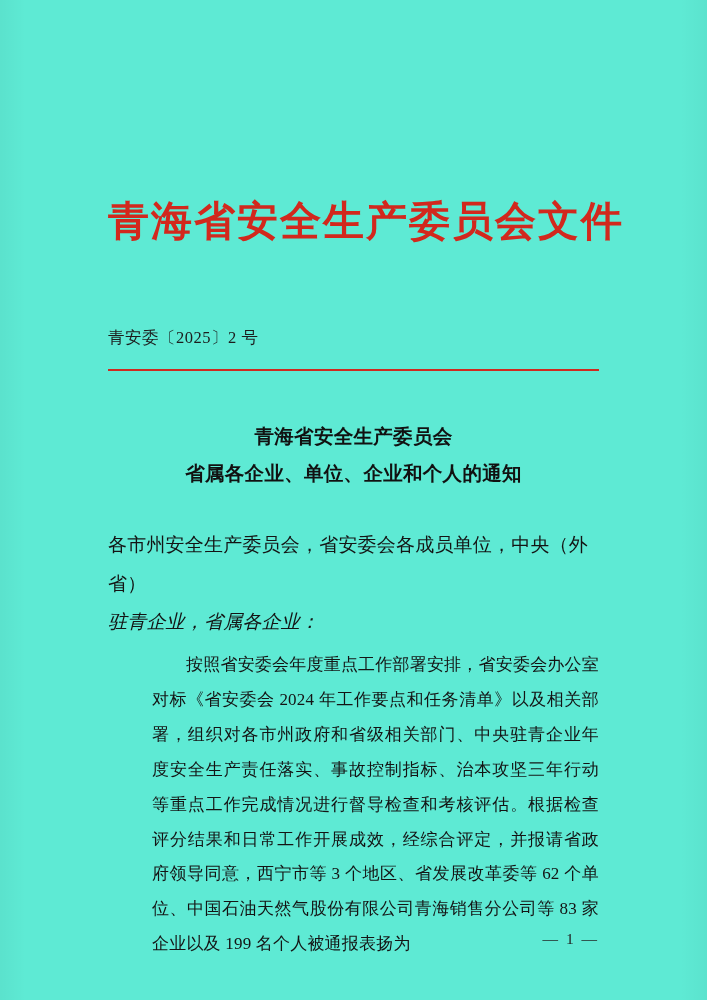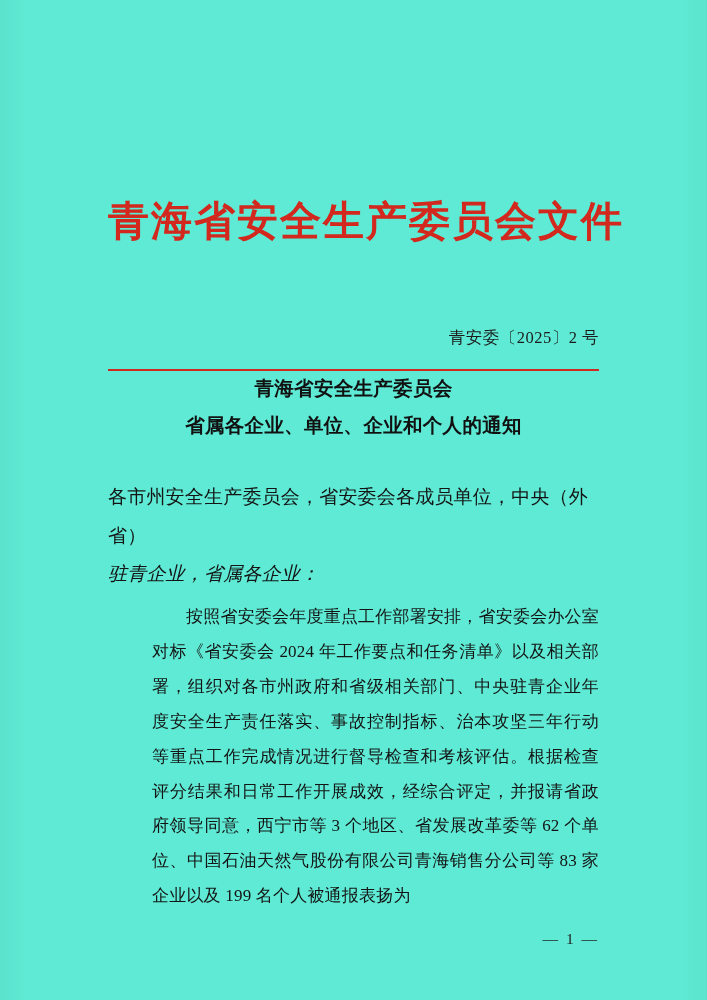--- a/index.html
+++ b/index.html
@@ -44,32 +44,33 @@
     color: #d2281d;
     font-family: "DejaVu Serif", serif;
     font-weight: 700;
     font-size: 41px;
     letter-spacing: 2px;
     line-height: 1.25;
     white-space: nowrap;
   }
   .doc-number {
     margin-top: 80px;
-    text-align: right;
+    text-align: left;
     font-size: 16.5px;
     letter-spacing: 0.5px;
     color: #1c1c1c;
   }
   .red-rule {
     margin-top: 20px;
     height: 2.2px;
     background: #cf2a20;
     width: 100%;
   }
   .title-block {
+    margin-top: 48px;
     text-align: center;
     font-family: "DejaVu Serif", serif;
     font-weight: 700;
     font-size: 19.5px;
     line-height: 1.85;
     color: #111;
     letter-spacing: 0.3px;
   }
   .title-block .line {
     white-space: nowrap;

